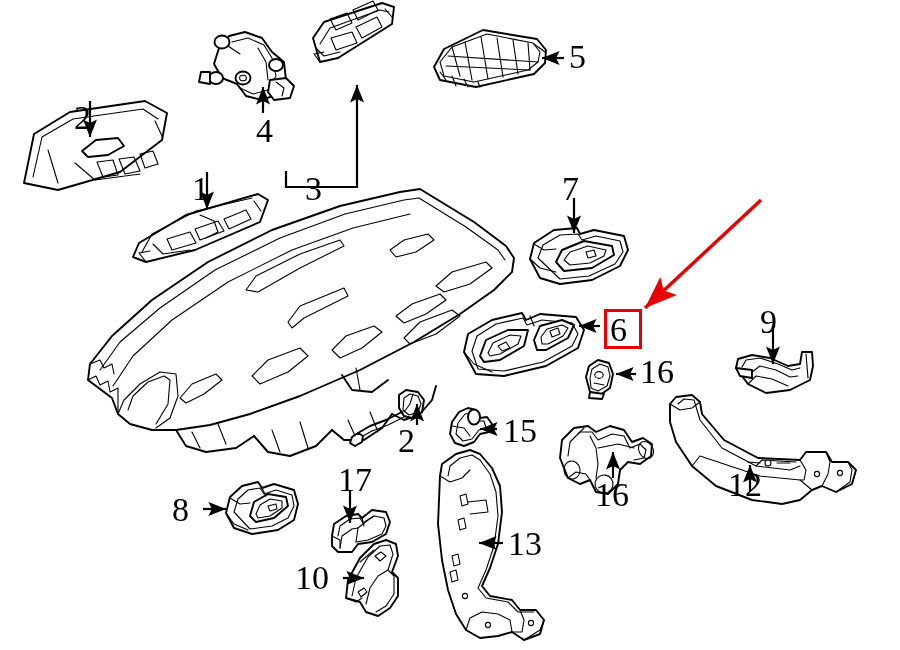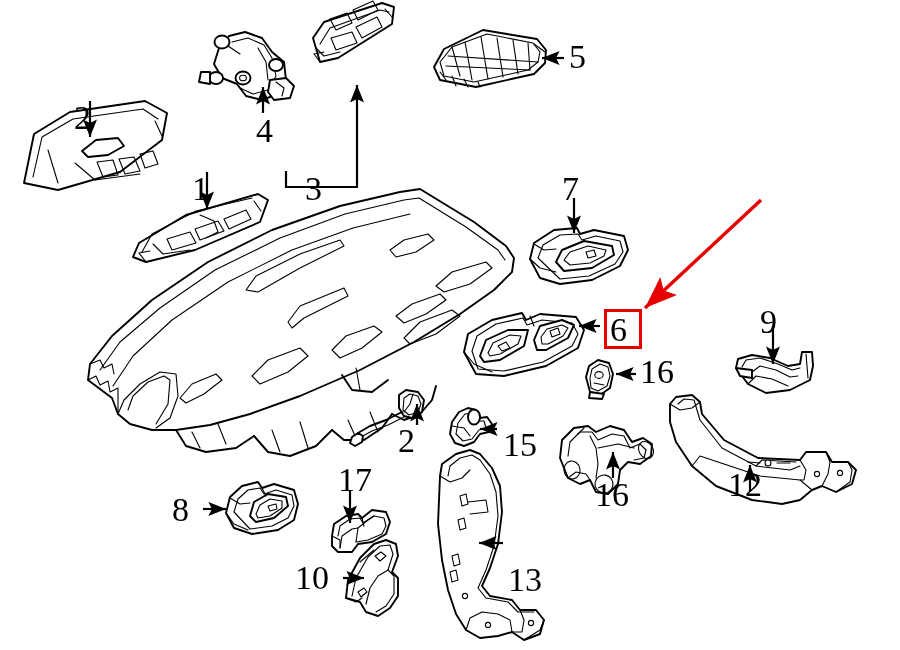--- a/index.html
+++ b/index.html
@@ -357,23 +357,23 @@
   <div class="callout c-num" style="left:74px;top:101px;">2</div>
   <div class="callout c-num" style="left:192px;top:172px;">1</div>
   <div class="callout c-num" style="left:256px;top:114px;">4</div>
   <div class="callout c-num" style="left:305px;top:172px;">3</div>
   <div class="callout c-num" style="left:569px;top:40px;">5</div>
   <div class="callout c-num" style="left:562px;top:172px;">7</div>
   <div class="callout c-num" style="left:640px;top:355px;">16</div>
   <div class="callout c-num" style="left:760px;top:305px;">9</div>
   <div class="callout c-num" style="left:728px;top:468px;">12</div>
   <div class="callout c-num" style="left:595px;top:478px;">16</div>
-  <div class="callout c-num" style="left:503px;top:428px;">15</div>
+  <div class="callout c-num" style="left:503px;top:414px;">15</div>
   <div class="callout c-num" style="left:398px;top:424px;">2</div>
-  <div class="callout c-num" style="left:508px;top:527px;margin-top:36px;">13</div>
+  <div class="callout c-num" style="left:508px;top:527px;">13</div>
   <div class="callout c-num" style="left:338px;top:463px;">17</div>
   <div class="callout c-num" style="left:295px;top:561px;">10</div>
   <div class="callout c-num" style="left:172px;top:493px;">8</div>
 
   <div class="hl-box" style="left:604px;top:309px;width:38px;height:40px;"></div>
   <div class="hl-num" style="left:610px;top:313px;">6</div>
 
 </div>
 
 </body></html>

